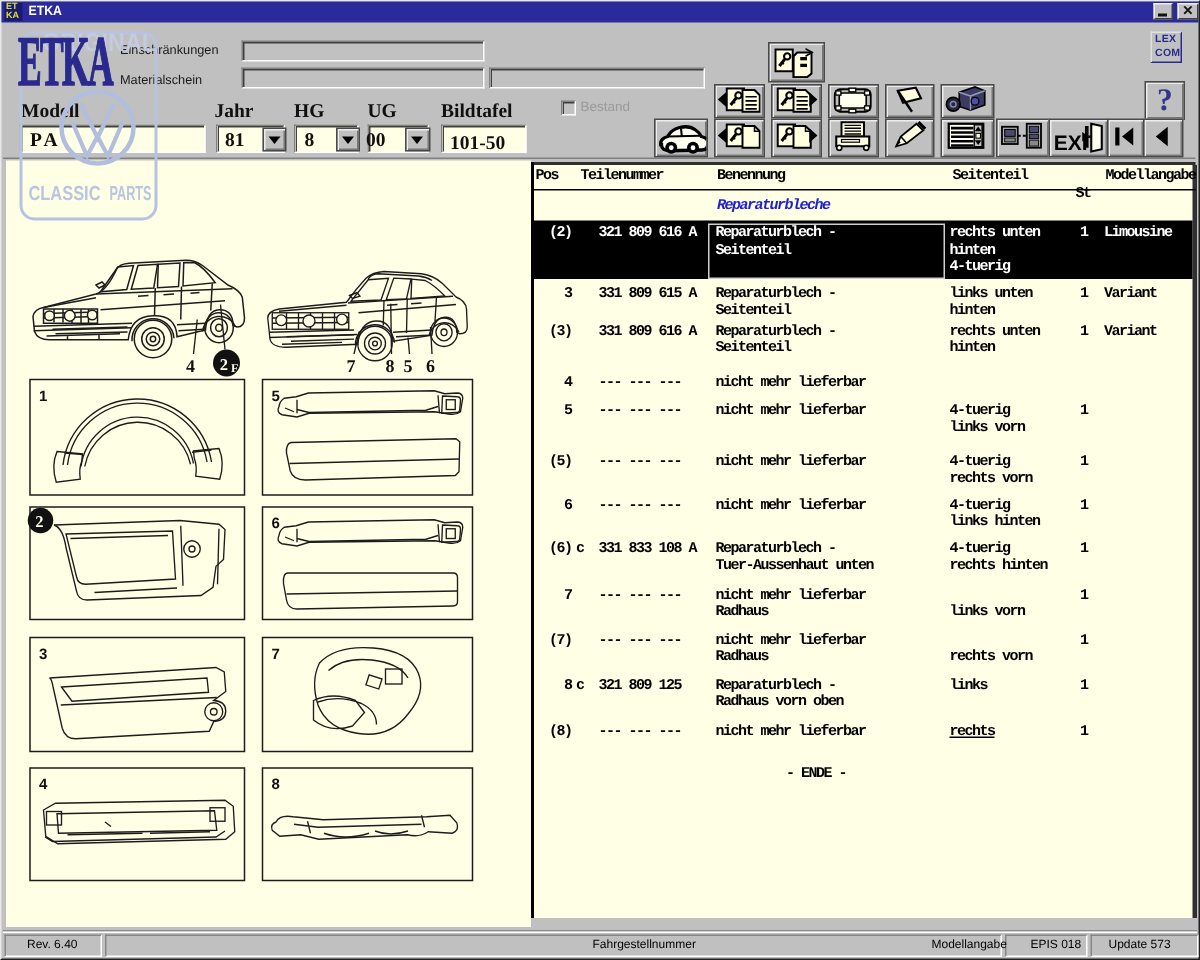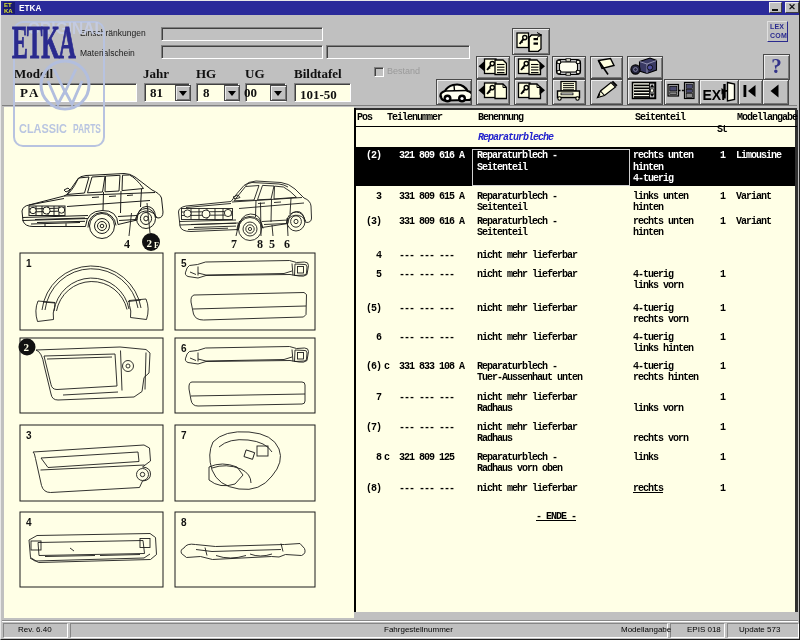--- a/index.html
+++ b/index.html
@@ -245,21 +245,21 @@
     </g>
   </svg>
 
   <div class="abs" style="left:2px;top:620px;width:796px;height:1px;background:#8a8a8a;"></div>
   <div class="abs" style="left:2px;top:621px;width:796px;height:1px;background:#ffffff;"></div>
   <div class="abs sunk2" style="left:3px;top:623px;width:63px;height:13px;"></div>
   <div class="abs sunk2" style="left:70px;top:623px;width:596px;height:13px;"></div>
   <div class="abs sunk2" style="left:670px;top:623px;width:53px;height:13px;"></div>
   <div class="abs sunk2" style="left:727px;top:623px;width:70px;height:13px;"></div>
   <div class="abs" style="left:18px;top:625px;font-size:8px;color:#000;">Rev. 6.40</div>
-  <div class="abs" style="left:384px;top:625px;font-size:8px;color:#000;">Fahrgestellnummer</div>
+  <div class="abs" style="left:395px;top:625px;font-size:8px;color:#000;">Fahrgestellnummer</div>
   <div class="abs" style="left:621px;top:625px;font-size:8px;color:#000;">Modellangabe</div>
   <div class="abs" style="left:687px;top:625px;font-size:8px;color:#000;">EPIS 018</div>
   <div class="abs" style="left:739px;top:625px;font-size:8px;color:#000;">Update 573</div>
 
   <div id="tbl">
   <div class="mono" style="left:357px;top:112px;">Pos</div>
   <div class="mono" style="left:387px;top:112px;">Teilenummer</div>
   <div class="mono" style="left:478px;top:112px;">Benennung</div>
   <div class="mono" style="left:635px;top:112px;">Seitenteil</div>
   <div class="mono" style="left:717px;top:124px;">St</div>
@@ -339,21 +339,21 @@
   <div class="mono" style="left:399px;top:452px;">321 809 125</div>
   <div class="mono" style="left:477px;top:452px;">Reparaturblech -</div>
   <div class="mono" style="left:633px;top:452px;">links</div>
   <div class="mono" style="left:720px;top:452px;">1</div>
   <div class="mono" style="left:477px;top:463px;">Radhaus vorn oben</div>
   <div class="mono" style="left:355px;top:483px;width:26px;text-align:right;">(8)</div>
   <div class="mono" style="left:399px;top:483px;">--- --- ---</div>
   <div class="mono" style="left:477px;top:483px;">nicht mehr lieferbar</div>
   <div class="mono" style="left:633px;top:483px;text-decoration:underline;">rechts</div>
   <div class="mono" style="left:720px;top:483px;">1</div>
-  <div class="mono" style="left:536px;top:511px;text-decoration:underline;">- ENDE -</div>
+  <div class="mono" style="left:524px;top:511px;">- ENDE -</div>
   </div>
 
   <div id="toolbar">
   <div class="btn" style="left:512px;top:28px;width:36px;height:25px;">
         <svg width="34" height="23" viewBox="0 0 34 23" style="position:absolute;left:0;top:0;">
           <rect x="4" y="4" width="11.5" height="14.5" fill="#ffffe0" stroke="#000" stroke-width="1.3"></rect>
           <circle cx="11.8" cy="8.6" r="2.1" fill="none" stroke="#000" stroke-width="1.4"></circle>
           <line x1="10.2" y1="10.4" x2="6.6" y2="15" stroke="#000" stroke-width="2"></line>
           <line x1="8.2" y1="12.4" x2="9.6" y2="13.8" stroke="#000" stroke-width="1"></line>
           <path d="M18.5 6 h9.5 v14 l-3 2.5 h-9 v-14 z" fill="#ffffe0" stroke="#000" stroke-width="1.3"></path>

